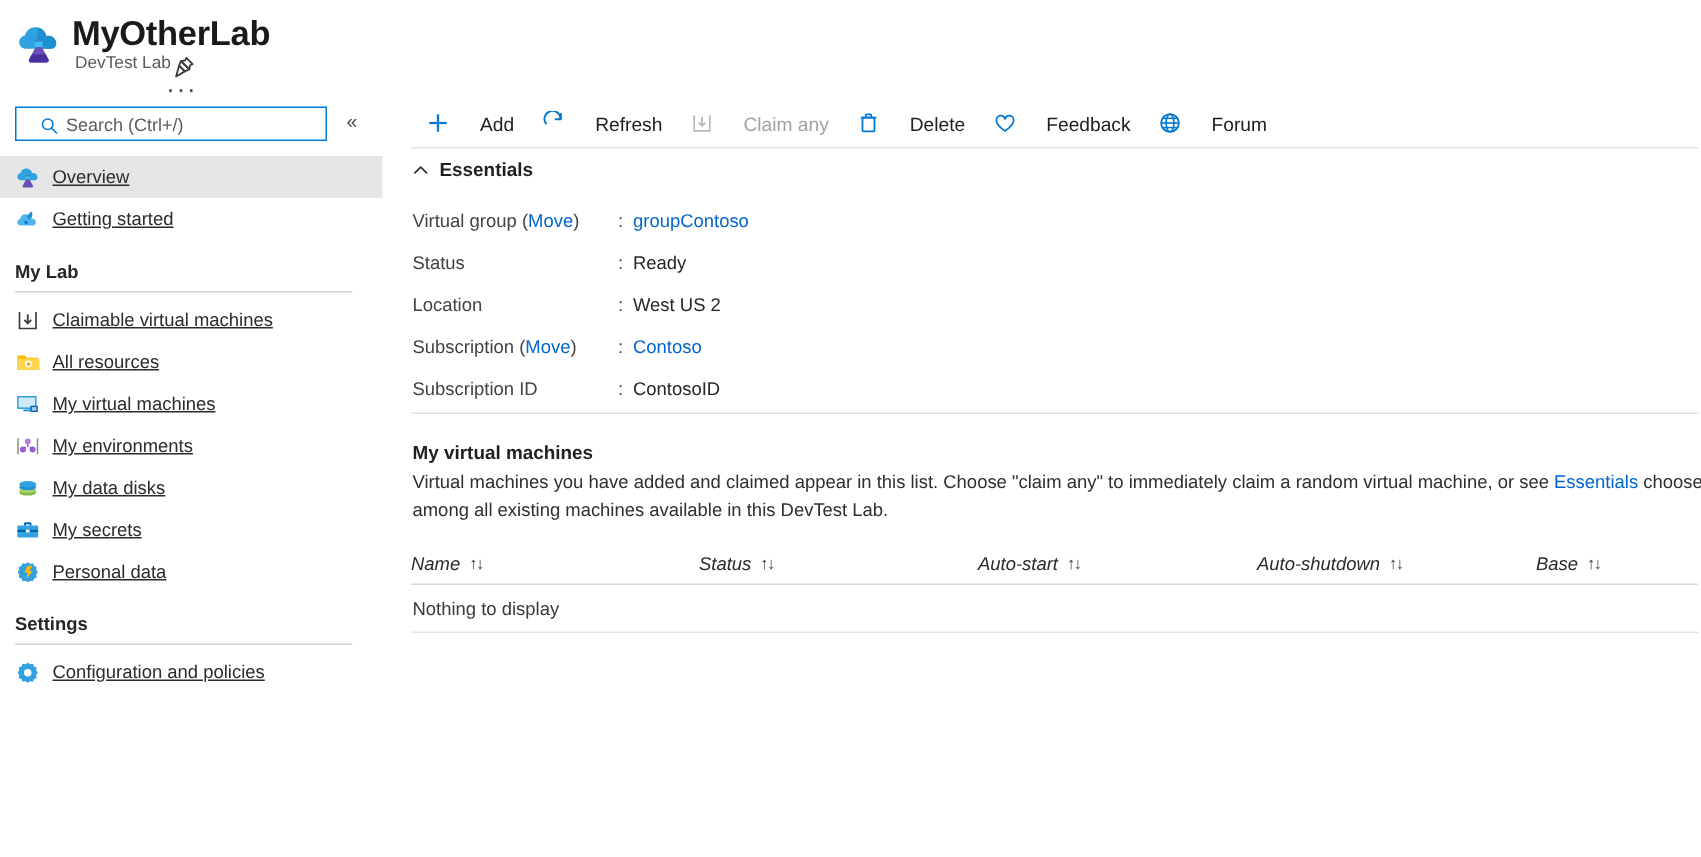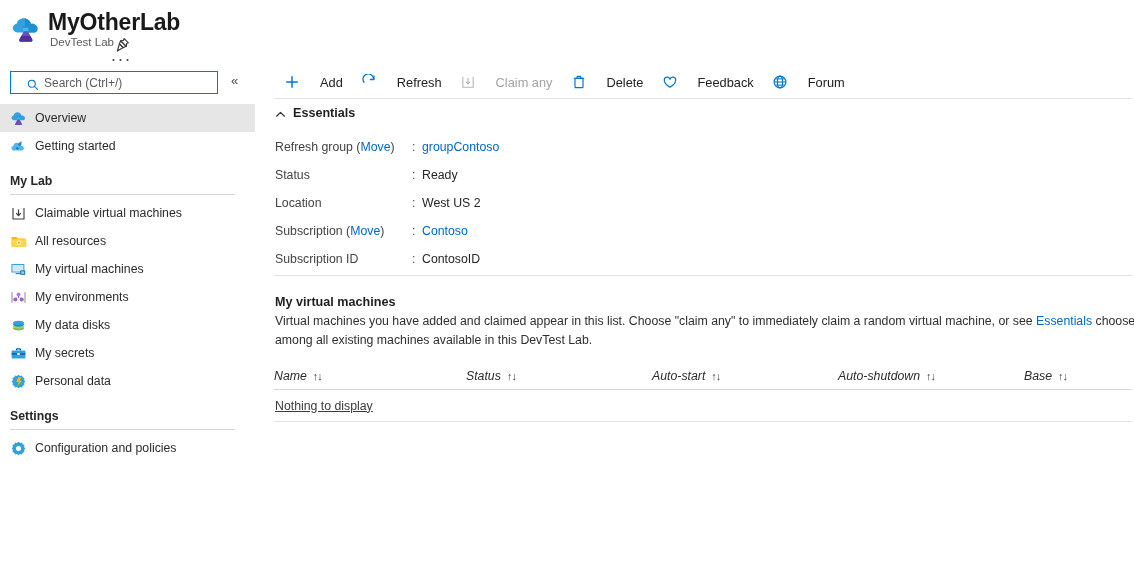--- a/index.html
+++ b/index.html
@@ -54,21 +54,21 @@
   
   .sidebar { position: absolute; left: 0; top: 104px; width: 270px; }
   .nav-item {
     position: relative; display: flex; align-items: center;
     height: 28px; padding-left: 10px; cursor: pointer;
     width: 255px;
   }
   .nav-item.selected { background: #e6e6e6; }
   .nav-ico { width: 17px; height: 17px; flex: 0 0 auto; display: block; }
   .nav-label {
-    margin-left: 8px; font-size: 12.3px; color: #2b2b2b; white-space: nowrap;
+    margin-left: 8px; font-size: 12.3px; color: #2b2b2b; white-space: nowrap; text-decoration: underline;
   }
   .nav-section {
     margin-top: 14px; padding-left: 10px; width: 235px;
   }
   .nav-section-title {
     font-size: 12.3px; font-weight: 700; color: #262626; padding-bottom: 6px;
   }
   .nav-section-rule { height: 1px; background: #d6d6d6; width: 225px; margin-bottom: 4px; }
 
   
@@ -121,21 +121,20 @@
 
   
   .vm-table { position: absolute; left: 4px; top: 362px; width: 858px; }
   .vm-thead { display: flex; height: 28px; align-items: center; border-bottom: 1px solid #d8d8d8; }
   .vm-th { font-size: 12.3px; color: #2b2b2b; display: flex; align-items: center; cursor: pointer; font-style: italic; }
   .sort-ico { margin-left: 6px; font-size: 11px; color: #3b3b3b; letter-spacing: -1px; }
   .vm-empty {
     height: 32px; display: flex; align-items: center;
     font-size: 12.3px; color: #3a3a3a; border-bottom: 1px solid #e2e2e2;
     padding-left: 1px;
-    text-decoration: underline;
   }
 </style>
 </head>
 <body>
 
 <div class="page">
 
   <div class="header">
     <div class="logo-wrap">
       <svg viewBox="0 0 32 32" width="32" height="32">
@@ -382,21 +381,21 @@
         <svg viewBox="0 0 11 11" width="11" height="11">
           <path d="M1.6 7.2L5.5 3.4l3.9 3.8" fill="none" stroke="#323130" stroke-width="1.2" stroke-linecap="round" stroke-linejoin="round"></path>
         </svg>
       </span>
       <span class="essentials-title">Essentials</span>
     </div>
 
     <div class="ess-grid">
 
       <div class="ess-row">
-        <span class="ess-key"><span>Refresh group</span> (<span class="lnk">Move</span>)</span>
+        <span class="ess-key"><span>Virtual group</span> (<span class="lnk">Move</span>)</span>
         <span class="ess-colon">:</span>
         <span class="ess-val lnk">groupContoso</span>
       </div>
 
       <div class="ess-row">
         <span class="ess-key">Status</span>
         <span class="ess-colon">:</span>
         <span class="ess-val">Ready</span>
       </div>
 

